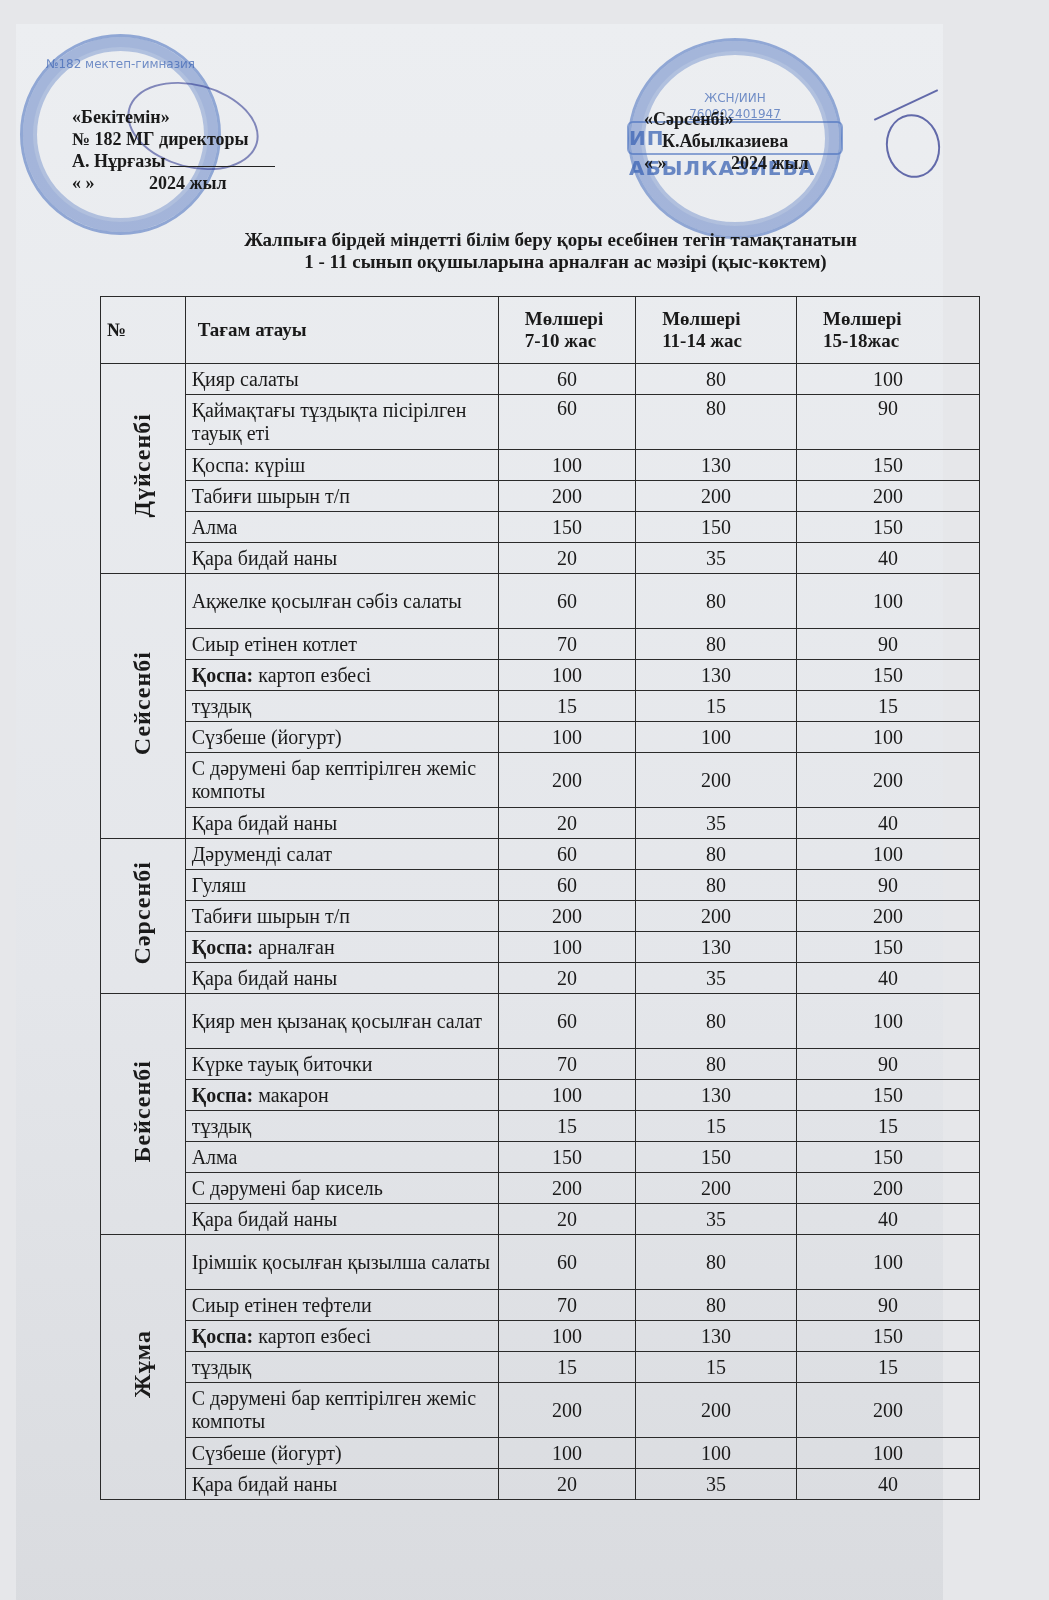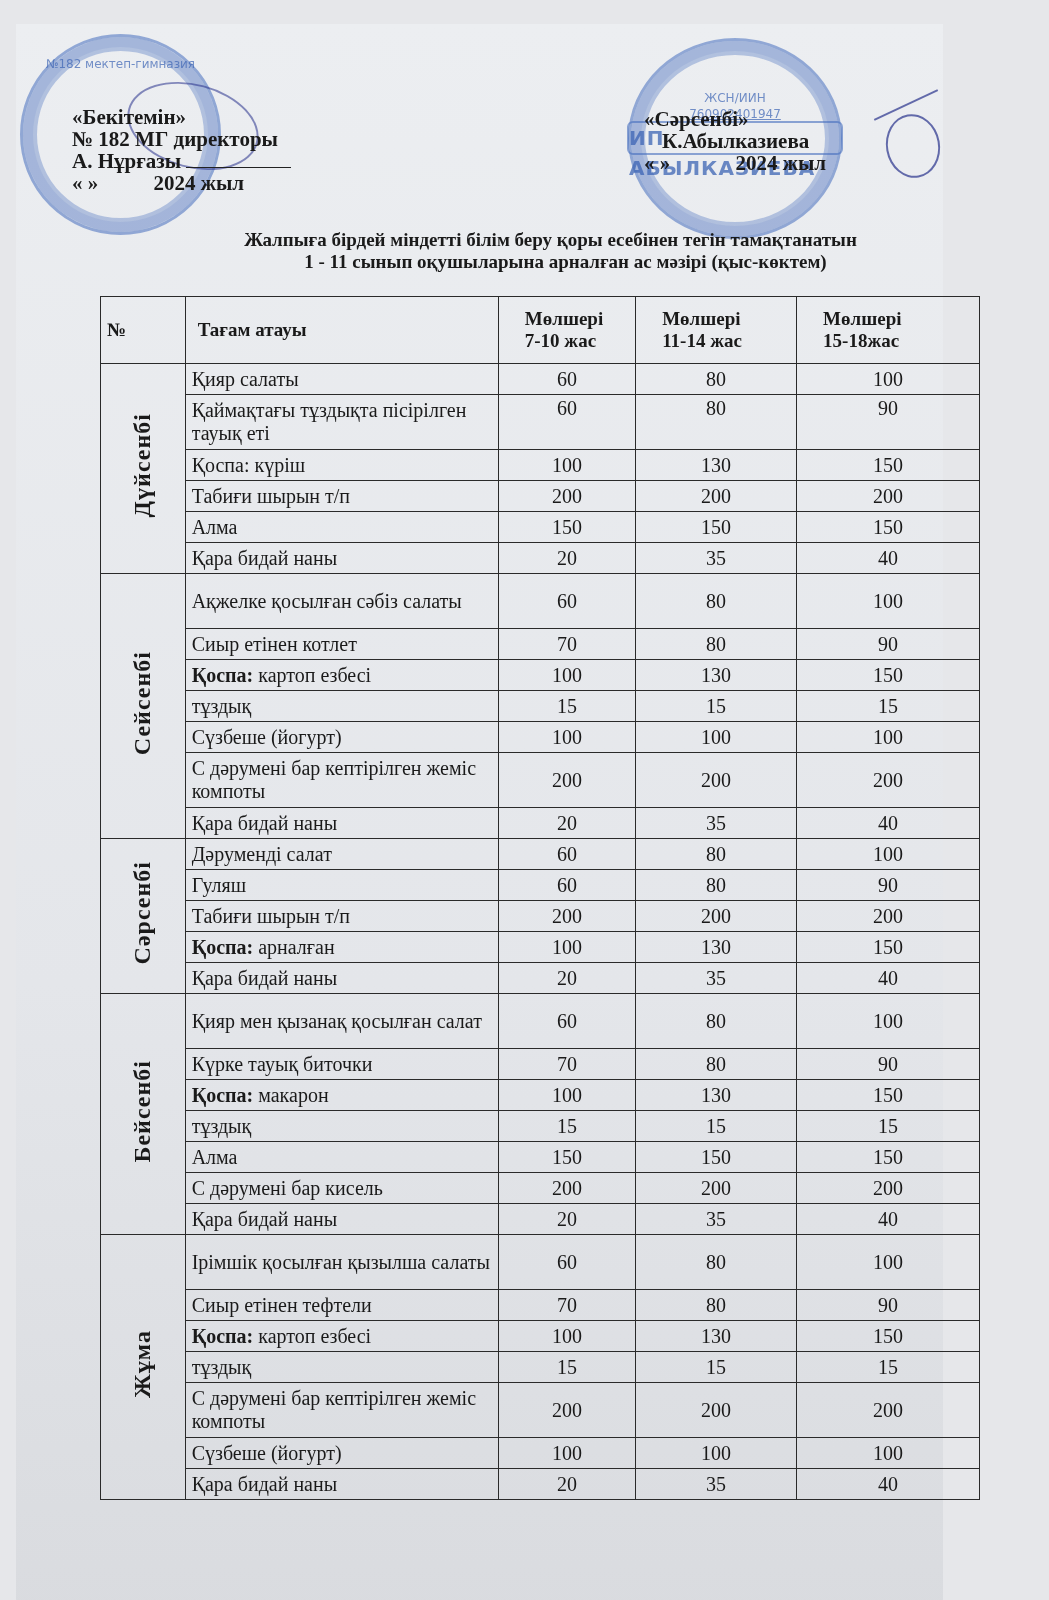--- a/index.html
+++ b/index.html
@@ -34,21 +34,21 @@
     font-size: 20px; font-weight: bold; text-align: left; line-height: 30px; letter-spacing: 1px;
   }
   .signature {
     position: absolute; border: 2px solid rgba(40,50,140,0.7); border-radius: 50%;
   }
   .sig-left { left: 110px; top: 60px; width: 130px; height: 80px; transform: rotate(15deg); border-color: rgba(40,50,140,0.55); }
   .sig-right { left: 870px; top: 90px; width: 50px; height: 60px; transform: rotate(-10deg); }
   .sig-line { position: absolute; left: 855px; top: 80px; width: 70px; height: 2px; background: rgba(40,50,140,0.7); transform: rotate(-25deg); }
 
   .approve {
-    position: absolute; font-weight: bold; font-size: 21px; line-height: 22px;
+    position: absolute; font-weight: bold; font-size: 18px; line-height: 22px;
   }
   .approve-left { left: 56px; top: 82px; }
   .approve-right { left: 628px; top: 84px; }
   .approve .line { white-space: nowrap; }
   .approve-right .name { padding-left: 18px; }
   .underline-field { display: inline-block; border-bottom: 1.5px solid #222; width: 105px; height: 14px; vertical-align: baseline; }
 
   .title {
     position: absolute; left: 0; width: 1049px; top: 205px; text-align: center;
     font-weight: bold; font-size: 19px; line-height: 22px; padding-left: 25px;

